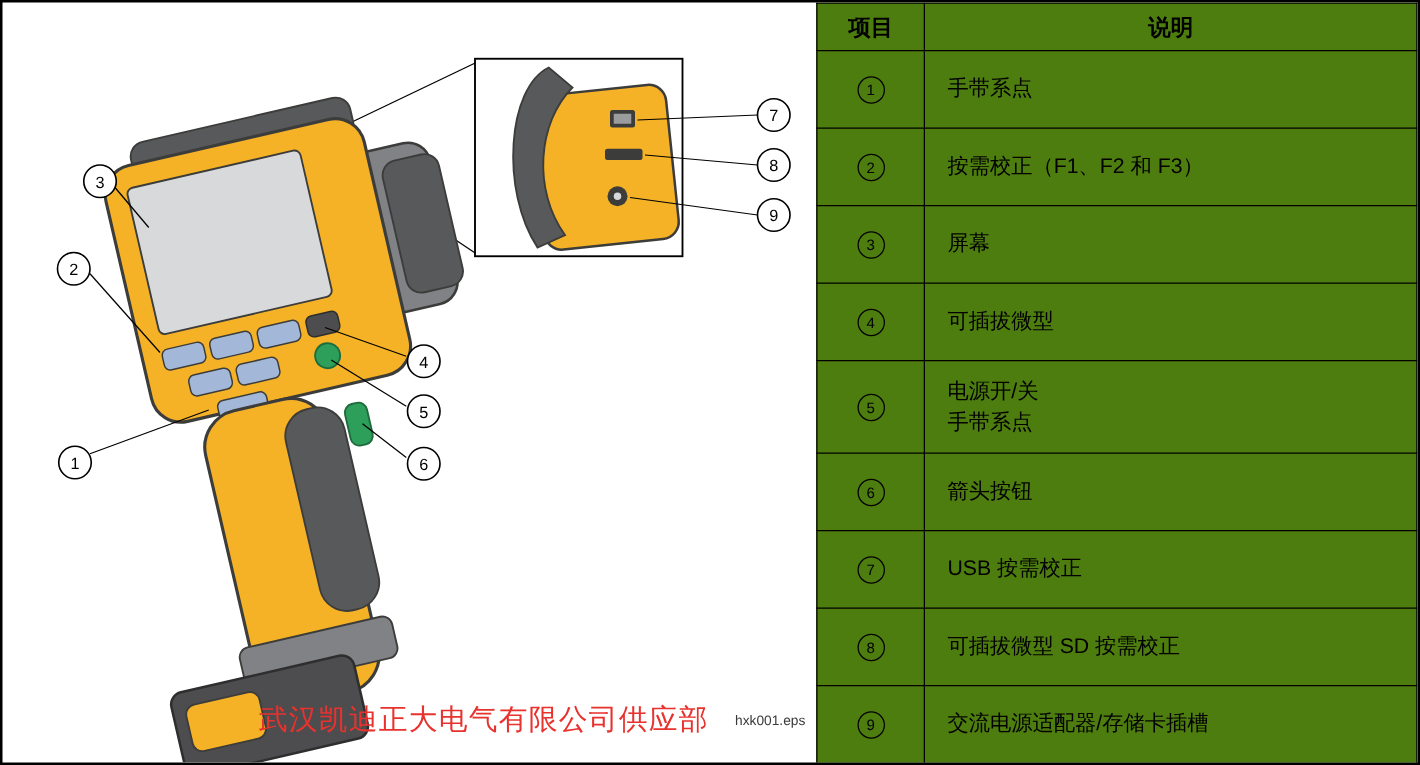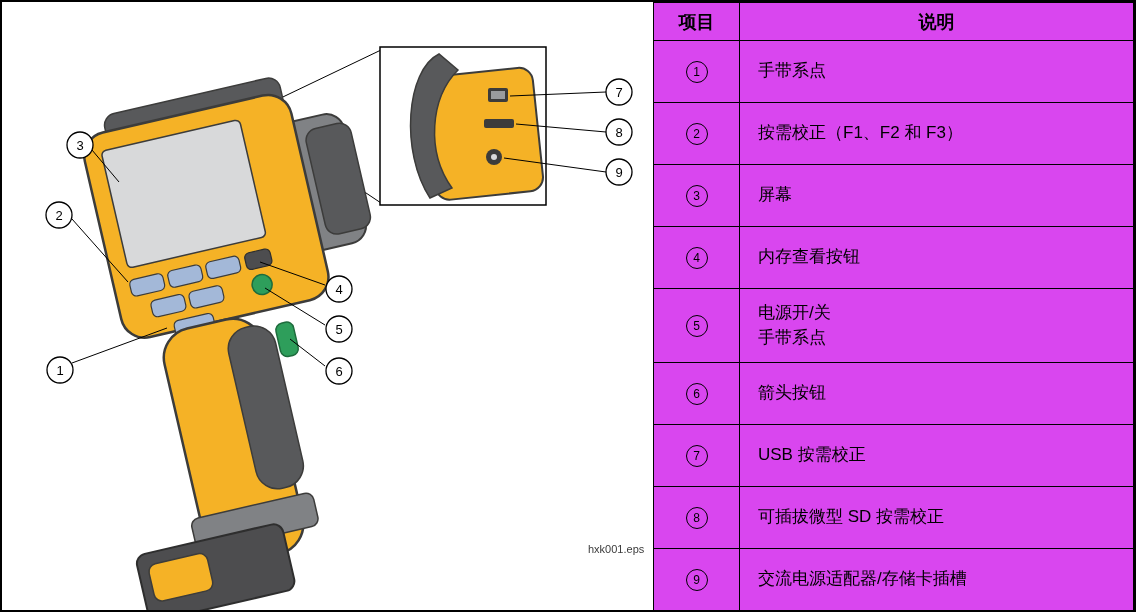--- a/index.html
+++ b/index.html
@@ -18,29 +18,29 @@
   
   .figure-area { position:relative; width:651px; height:608px; flex:0 0 651px; }
   svg.diagram { position:absolute; left:0; top:0; }
 
   .watermark {
     position:absolute; left:205px; top:558px;
     font-size:23px; letter-spacing:1px;
     color:#E8322E; white-space:nowrap;
   }
   .eps-label {
-    position:absolute; left:586px; top:541px;
+    position:absolute; left:586px; top:569px;
     font-size:11px; color:#3a3a3a; white-space:nowrap;
   }
 
   
   table.desc {
     border-collapse:collapse; table-layout:fixed;
     width:481px; height:608px; flex:0 0 481px;
-    background:#d946ef;
+    background:#4d7c0f;
   }
   .desc th, .desc td { border:1px solid #000; vertical-align:middle; }
   .desc th { font-size:18px; font-weight:bold; text-align:center; height:38px; }
   .desc col.c-item { width:86px; }
   .desc tr.std  { height:62px; }
   .desc tr.tall { height:74px; }
   .desc td.num-cell { text-align:center; }
   .desc td.desc-cell { font-size:17px; padding-left:18px; line-height:1.45; }
 
   .badge {
@@ -157,20 +157,21 @@
       <g class="callout">
         <circle cx="617" cy="130" r="13"></circle>
           <text x="617" y="135">8</text>
       </g>
       <g class="callout">
         <circle cx="617" cy="170" r="13"></circle>
           <text x="617" y="175">9</text>
       </g>
     </svg>
 
+    <div class="watermark">武汉凯迪正大电气有限公司供应部</div>
     <div class="eps-label">hxk001.eps</div>
   </div>
 
   <table class="desc">
     <colgroup>
         <col class="c-item">
         <col class="c-desc">
       </colgroup>
     <thead>
       <tr>
@@ -186,21 +187,21 @@
       <tr class="std">
         <td class="num-cell"><span class="badge">2</span></td>
         <td class="desc-cell">按需校正（F1、F2 和 F3）</td>
       </tr>
       <tr class="std">
         <td class="num-cell"><span class="badge">3</span></td>
         <td class="desc-cell">屏幕</td>
       </tr>
       <tr class="std">
         <td class="num-cell"><span class="badge">4</span></td>
-        <td class="desc-cell">内存查看按钮</td>
+        <td class="desc-cell">可插拔微型</td>
       </tr>
       <tr class="tall">
         <td class="num-cell"><span class="badge">5</span></td>
         <td class="desc-cell">
           <div>电源开/关</div>
           <div>手带系点</div>
         </td>
       </tr>
       <tr class="std">
         <td class="num-cell"><span class="badge">6</span></td>

